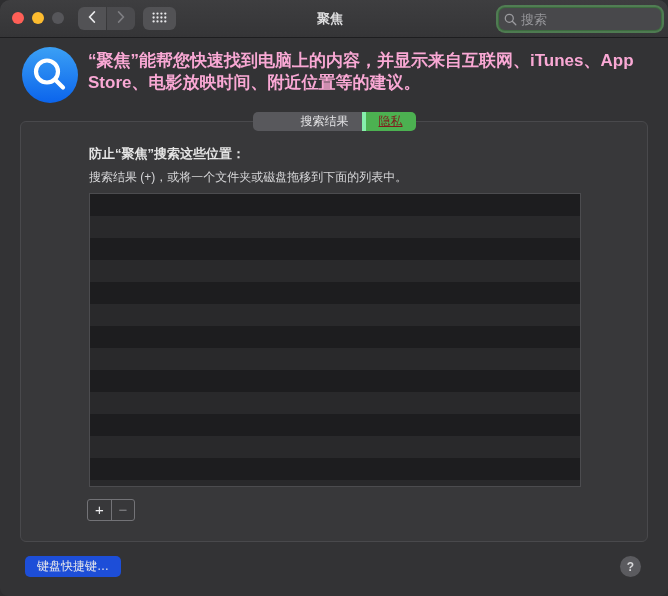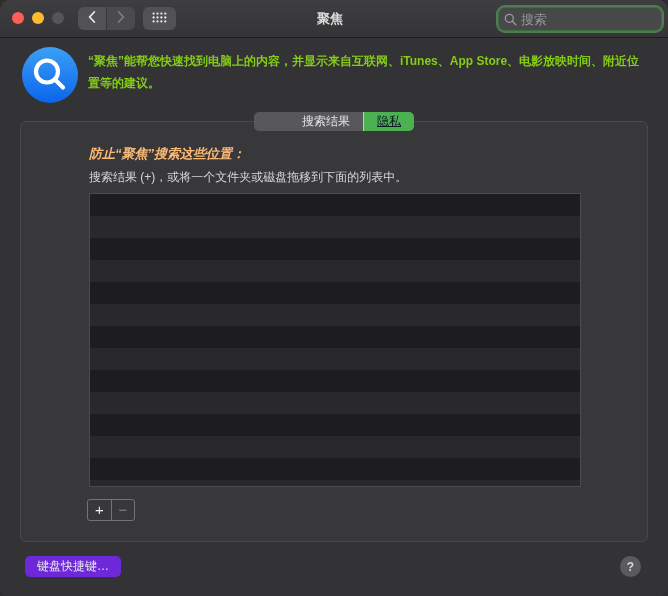--- a/index.html
+++ b/index.html
@@ -49,43 +49,43 @@
   }
   .search-field input {
     flex:1; min-width:0; background:transparent; border:none; outline:none;
     color:#e8e8ea; font-size:13px; font-family:inherit;
   }
   .search-field input::placeholder { color:#98989c; }
   
   .header-icon { position:absolute; left:22px; top:47px; width:56px; height:56px; }
   .description {
     position:absolute; left:88px; top:50px; width:560px;
-    font-size:12px; font-weight:600; line-height:22px; color:#84cc16;
+    font-size:17px; font-weight:600; line-height:22px; color:#f9a8d4;
   }
   
   .tabs {
     position:absolute; top:112px; left:0; right:0;
     display:flex; justify-content:center; z-index:3;
   }
   .tab {
     height:19px; border:none; font-size:12px; padding:0 13px;
     color:#e3e3e5; background:#58585c; display:flex; align-items:center;
     font-family:inherit;
   }
-  .tab.first { border-radius:5px 0 0 5px; border-right:1px solid #86efac;padding-left:48px; }
+  .tab.first { border-radius:5px 0 0 5px; border-right:4px solid #86efac;padding-left:48px; }
   .tab.last  { border-radius:0 5px 5px 0; }
-  .tab.selected { background:#4cb151; color:#0f172a;text-decoration:underline; }
+  .tab.selected { background:#4cb151; color:#7f1d1d;text-decoration:underline; }
   
   .pane {
     position:absolute; left:20px; top:121px; width:628px; height:421px;
     background:#38383a; border:1px solid #49494c; border-radius:6px;
   }
   .pane-heading {
     position:absolute; left:68px; top:23px;
-    font-size:13px; font-weight:700; color:#fdba74;font-style:italic;
+    font-size:13px; font-weight:700; color:#e5e5e5;
   }
   .pane-instruction {
     position:absolute; left:68px; top:47px;
     font-size:12px; color:#d6d6d8;
   }
   .listbox {
     position:absolute; left:68px; top:71px; width:492px; height:294px;
     border:1px solid #4c4c4f;
     background:repeating-linear-gradient(to bottom,#1d1d1f 0 22px,#29292b 22px 44px);
   }
@@ -94,21 +94,21 @@
     border:1px solid #737377; border-radius:3px; overflow:hidden;
   }
   .ar-btn {
     width:23px; height:20px; background:transparent; border:none;
     color:#ececee; font-size:15px; line-height:18px; font-family:inherit;
   }
   .ar-btn.remove { border-left:1px solid #737377; color:#88888c; }
   
   .footer-btn {
     position:absolute; top:556px; height:21px; border:none; border-radius:5px;
-    background:#6d28d9; color:#e9e9eb; font-size:12px; padding:0 12px;
+    background:#1d4ed8; color:#e9e9eb; font-size:12px; padding:0 12px;
     font-family:inherit;
   }
   .btn-keyboard { left:25px; }
   .btn-about { right:61px; }
   .help-btn {
     position:absolute; top:556px; right:27px; width:21px; height:21px;
     border-radius:50%; border:none; background:#5b5b5f; color:#d8d8da;
     font-size:12px; font-weight:700; font-family:inherit;
   }
 </style>

